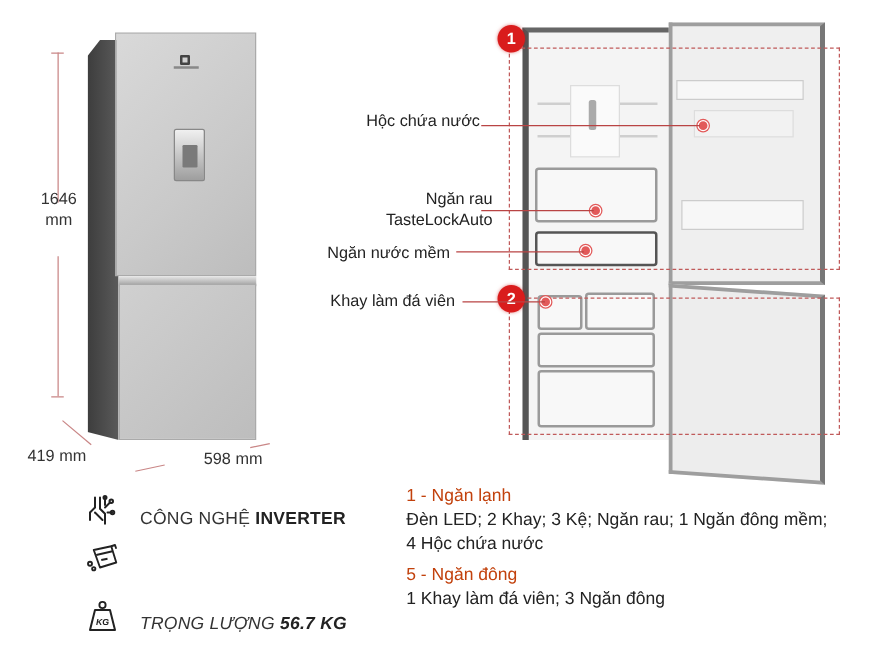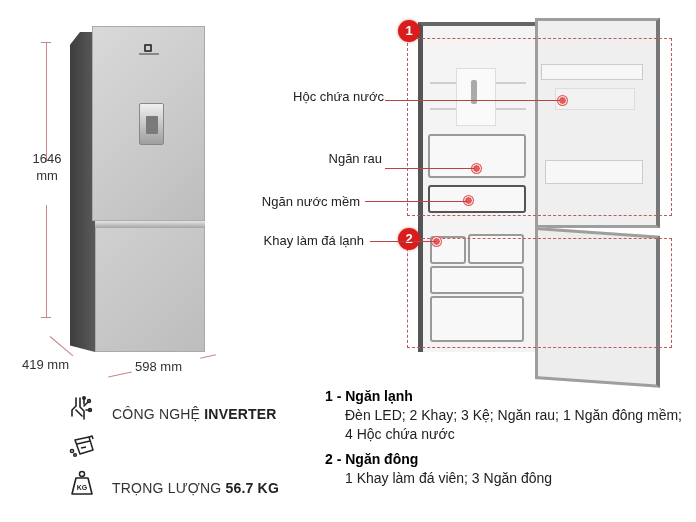--- a/index.html
+++ b/index.html
@@ -39,22 +39,22 @@
 
     .callout { position: absolute; font-size: 13px; color: #222; line-height: 17px; text-align: right; }
     .leader { position: absolute; height: 1px; background: #b94444; }
 
     
     .spec-row { position: absolute; left: 68px; display: flex; align-items: flex-end; height: 26px; }
     .spec-icon { width: 28px; height: 26px; margin-right: 16px; display: flex; align-items: center; justify-content: center; }
     .spec-text { font-size: 14px; color: #333; letter-spacing: 0.2px; }
     .spec-text b { font-weight: bold; color: #222; }
 
-    .comp-title { position: absolute; left: 325px; font-size: 14px; font-weight: bold; color: #000000; }
-    .comp-desc { position: absolute; left: 325px; font-size: 14px; color: #222; line-height: 19px; margin-left: 20px; }
+    .comp-title { position: absolute; left: 325px; font-size: 14px; font-weight: normal; color: #c2410c; }
+    .comp-desc { position: absolute; left: 325px; font-size: 14px; color: #222; line-height: 19px; }
   </style>
 </head>
 <body>
 
 <div>
   <div class="fridge-side"></div>
   <div class="fridge-top"></div>
   <div class="fridge-handle"></div>
   <div class="fridge-bottom"></div>
   <div class="logo"></div>
@@ -71,21 +71,21 @@
 <div class="dim-label" style="left:29px;top:150px;text-align:center;width:36px;">
   <div>1646</div>
   <div>mm</div>
 </div>
 
 <div class="abs" style="left:50px;top:336px;width:30px;height:1px;background:#c98686;transform:rotate(40deg);transform-origin:left;"></div>
 <div class="dim-label" style="left:22px;top:356px;">419 mm</div>
 
 <div class="abs" style="left:108px;top:374px;width:24px;height:1px;background:#c98686;transform:rotate(-12deg);"></div>
 <div class="abs" style="left:200px;top:356px;width:16px;height:1px;background:#c98686;transform:rotate(-12deg);"></div>
-<div class="dim-label" style="left:135px;top:358px;text-align:right;">598 mm</div>
+<div class="dim-label" style="left:163px;top:358px;text-align:right;">598 mm</div>
 
 <div>
   <div class="open-body"></div>
   <div class="open-door"></div>
   <div class="open-door-bottom"></div>
 
   <div class="shelf" style="left:430px;top:82px;width:96px;"></div>
   <div class="shelf" style="left:430px;top:108px;width:96px;"></div>
   <div class="abs" style="left:456px;top:68px;width:40px;height:58px;background:#fafafa;border:1px solid #ddd;"></div>
   <div class="abs" style="left:471px;top:80px;width:6px;height:24px;background:#aaa;border-radius:2px;"></div>
@@ -110,29 +110,30 @@
   <div class="dot" style="left:464px;top:196px;"></div>
   <div class="dot" style="left:432px;top:237px;"></div>
 
   <div class="badge" style="left:398px;top:20px;">1</div>
   <div class="badge" style="left:398px;top:228px;">2</div>
 </div>
 
 <div class="callout" style="left:272px;top:88px;width:112px;">Hộc chứa nước</div>
 <div class="leader" style="left:385px;top:100px;width:175px;"></div>
 
-<div class="callout" style="left:270px;top:150px;width:112px;">
+<div class="callout" style="left:282px;top:150px;width:112px;">
   <div>Ngăn rau</div>
+  <div>TasteLockAuto</div>
 </div>
 <div class="leader" style="left:385px;top:168px;width:90px;"></div>
 
 <div class="callout" style="left:240px;top:193px;width:120px;">Ngăn nước mềm</div>
 <div class="leader" style="left:365px;top:201px;width:102px;"></div>
 
-<div class="callout" style="left:244px;top:232px;width:120px;">Khay làm đá lạnh</div>
+<div class="callout" style="left:244px;top:232px;width:120px;">Khay làm đá viên</div>
 <div class="leader" style="left:370px;top:241px;width:66px;"></div>
 
 <div class="spec-row" style="top:396px;">
   <span class="spec-icon">
     <svg width="24" height="26" viewBox="0 0 24 26">
       <g fill="none" stroke="#222" stroke-width="1.6" stroke-linecap="round">
         <path d="M6 2v8l-4 4v6"></path>
           <path d="M10 2v9l4 4v8"></path>
           <path d="M14 2v6"></path>
         <path d="M18 6l-4 4"></path>
@@ -155,33 +156,33 @@
           <path d="M9 10l13-3"></path>
           <path d="M13 14l5-1"></path>
         <path d="M21 3l3-1 1 3"></path>
           <circle cx="4" cy="17" r="1.6"></circle>
           <circle cx="7" cy="21" r="1.3"></circle>
       </g>
     </svg>
   </span>
 </div>
 
-<div class="spec-row" style="top:470px;">
+<div class="spec-row" style="top:480px;font-style:italic;">
   <span class="spec-icon">
     <svg width="24" height="26" viewBox="0 0 24 26">
       <circle cx="12" cy="4" r="2.5" fill="none" stroke="#222" stroke-width="1.5"></circle>
       <path d="M6 8h12l4 16H2z" fill="none" stroke="#222" stroke-width="1.6" stroke-linejoin="round"></path>
       <text x="12" y="20" font-size="7" font-weight="bold" text-anchor="middle" fill="#222" font-family="Liberation Sans, sans-serif">KG</text>
     </svg>
   </span>
   <span class="spec-text"><span>TRỌNG LƯỢNG </span><b>56.7 KG</b></span>
 </div>
 
 <div class="comp-title" style="top:388px;">1 - Ngăn lạnh</div>
 <div class="comp-desc" style="top:406px;">
   <div>Đèn LED; 2 Khay; 3 Kệ; Ngăn rau; 1 Ngăn đông mềm;</div>
   <div>4 Hộc chứa nước</div>
 </div>
 
-<div class="comp-title" style="top:451px;">2 - Ngăn đông</div>
+<div class="comp-title" style="top:451px;">5 - Ngăn đông</div>
 <div class="comp-desc" style="top:469px;">
   <div>1 Khay làm đá viên; 3 Ngăn đông</div>
 </div>
 
 </body></html>

